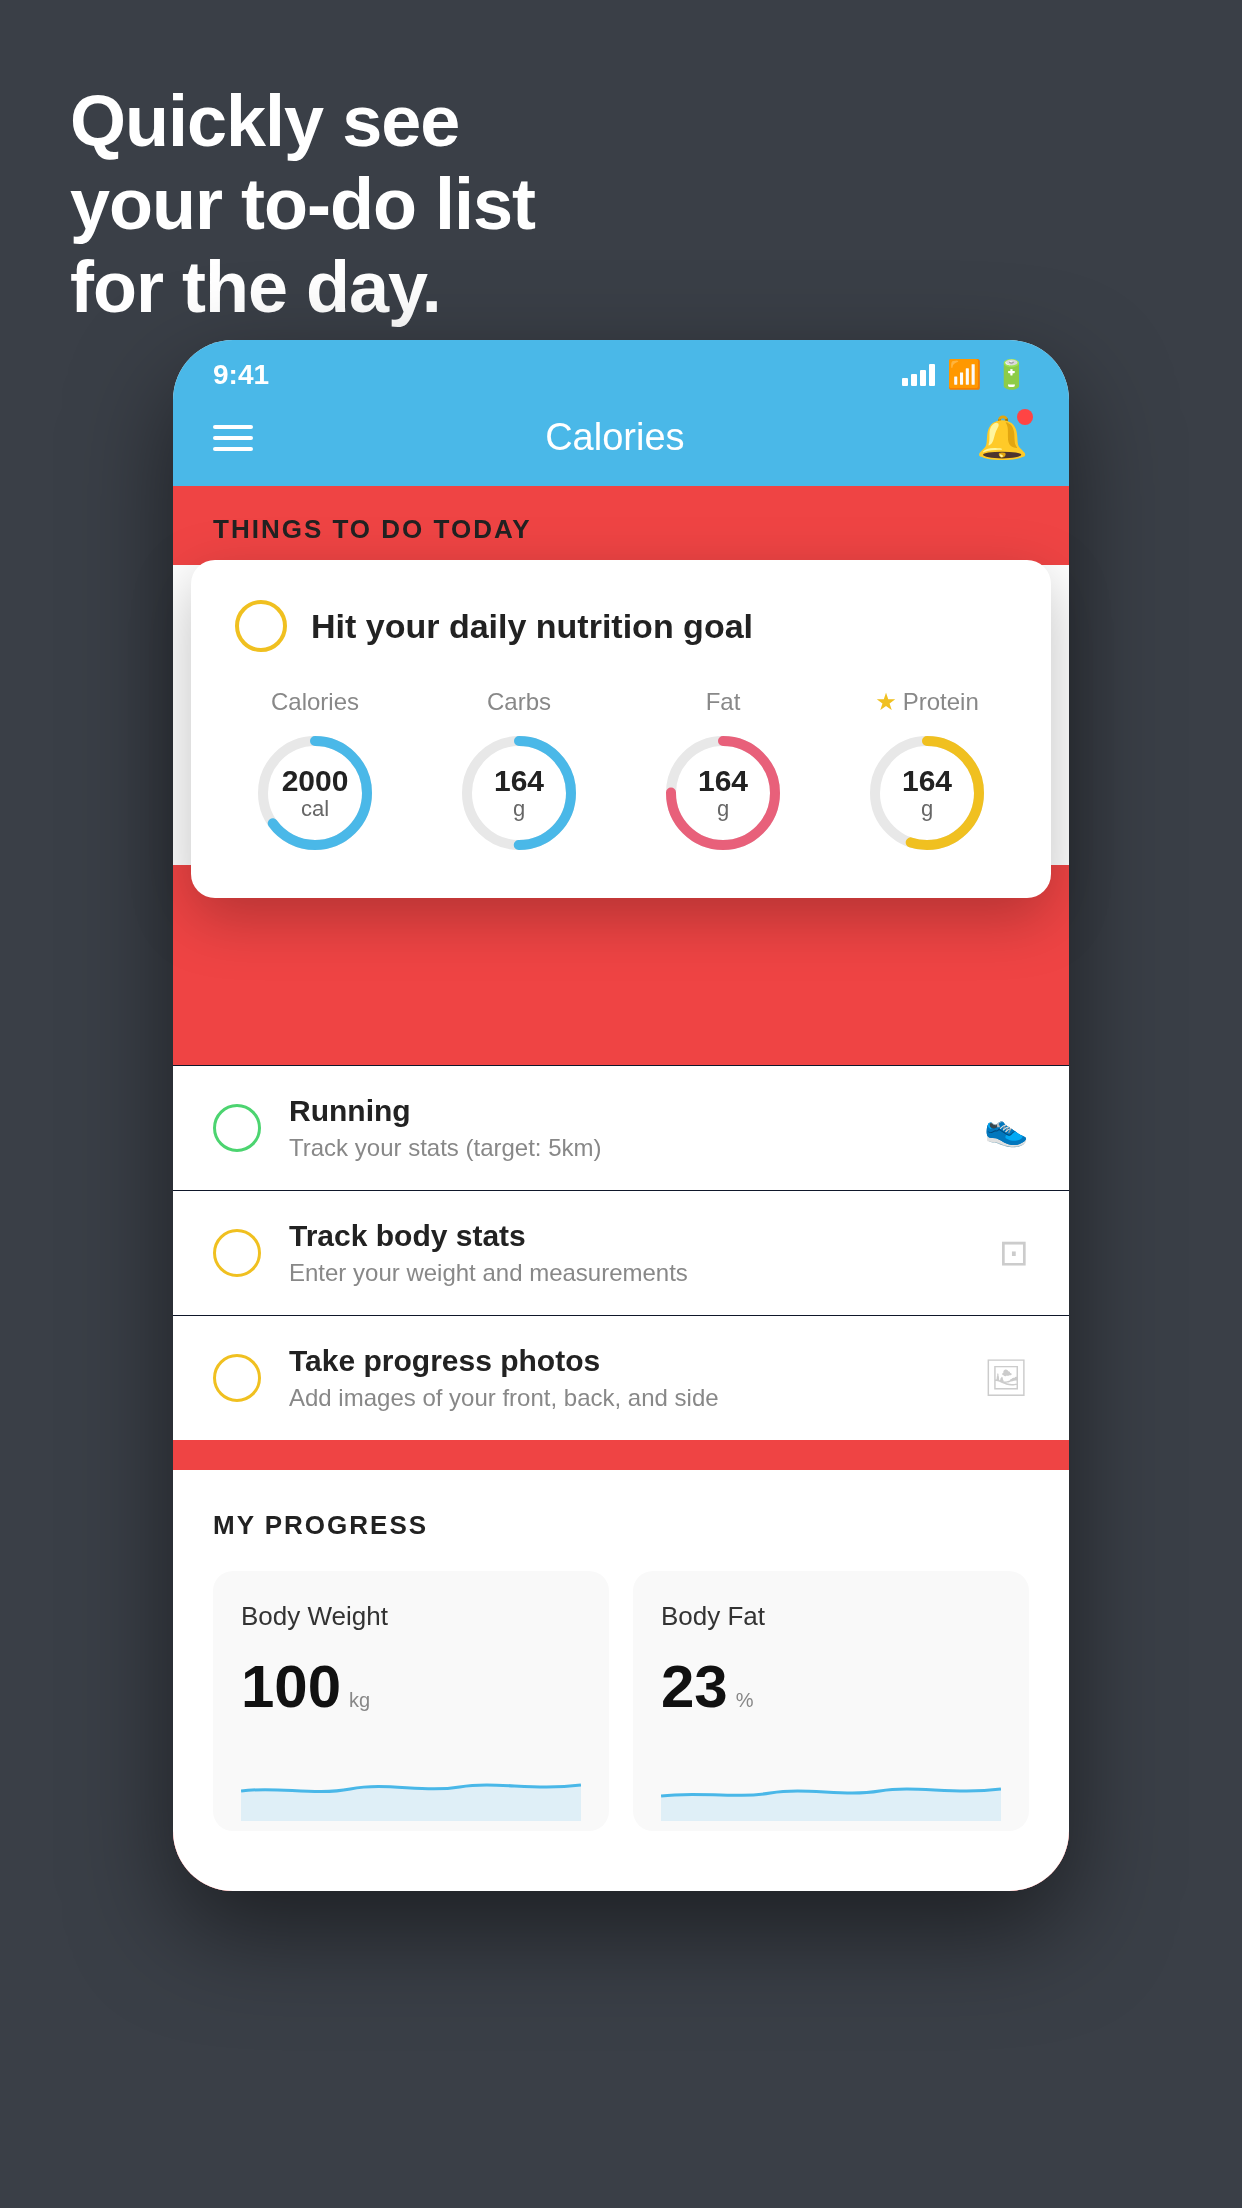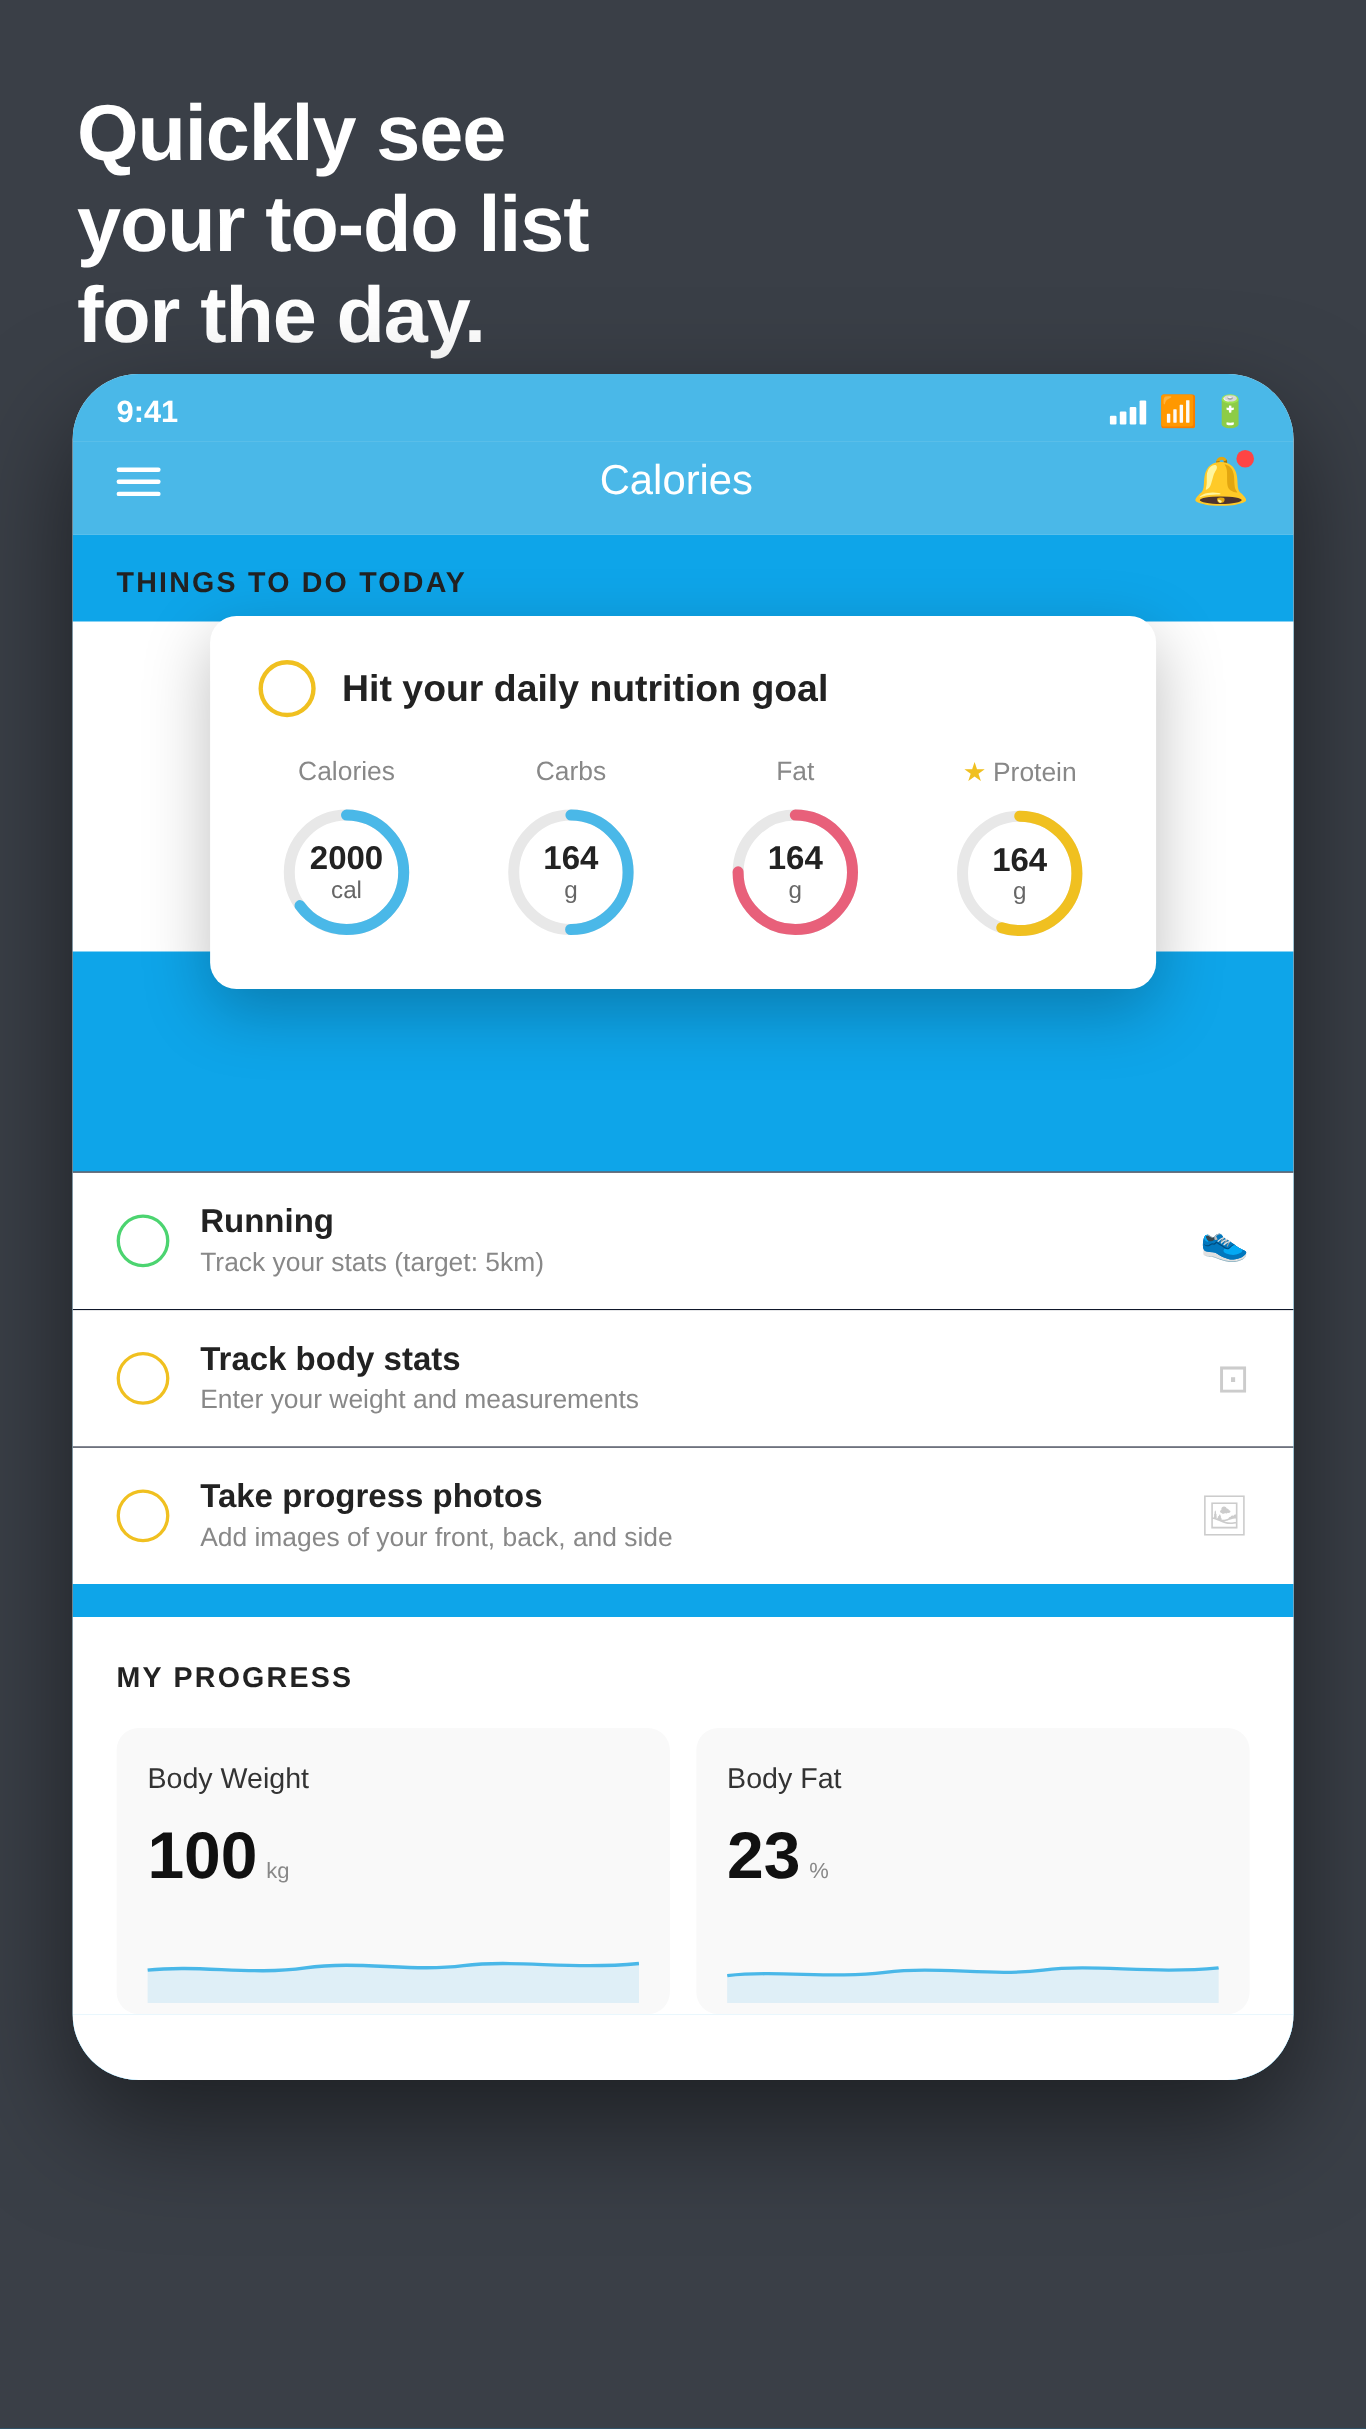--- a/index.html
+++ b/index.html
@@ -24,21 +24,21 @@
       line-height: 1.15;
       letter-spacing: -1px;
     }
 
     
     .phone-wrapper {
       position: absolute;
       top: 340px;
       left: 50%;
       transform: translateX(-50%);
-      width: 1110px;
+      width: 896px;
     }
 
     .phone {
       background: #f5f5f5;
       border-radius: 60px;
       overflow: hidden;
       box-shadow: 0 40px 100px rgba(0,0,0,0.5);
       position: relative;
     }
 
@@ -100,21 +100,21 @@
       top: -4px;
       right: -4px;
       width: 16px;
       height: 16px;
       background: #ff4444;
       border-radius: 50%;
     }
 
     
     .app-content {
-      background: #0ea5e9;
+      background: #ef4444;
       padding: 0;
     }
 
     .section-header {
       padding: 28px 40px 20px 40px;
       font-size: 26px;
       font-weight: 800;
       letter-spacing: 2px;
       color: #222;
     }

